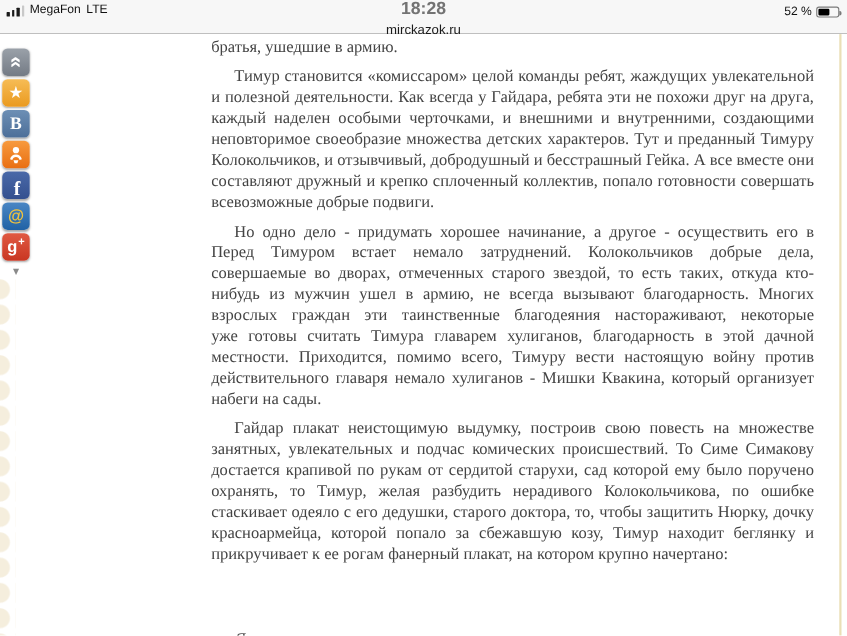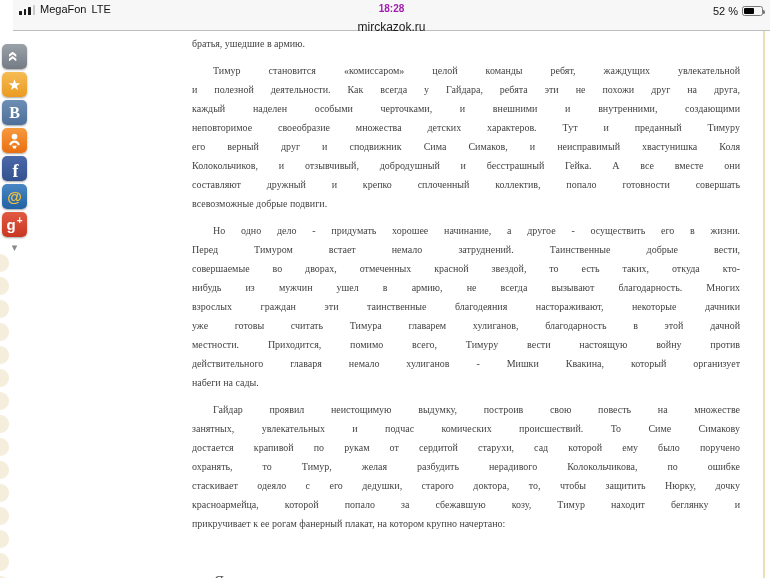--- a/index.html
+++ b/index.html
@@ -5,30 +5,30 @@
   :root{
     --status-bar-bg:#f7f7f7; --page-bg:#ffffff; --text:#444444;
     --pattern-beige:#f5eedd; --edge-tan:#eadfb6;
   }
   *{margin:0;padding:0;box-sizing:border-box;}
   html,body{width:770px;height:578px;overflow:hidden;}
   body{font-family:"Liberation Sans",sans-serif;background:var(--page-bg);}
   .screen{position:relative;width:770px;height:578px;background:var(--page-bg);}
 
   
-  .status-bar{position:absolute;top:0;left:13px;right:0;height:31px;
+  .status-bar{position:absolute;top:0;left:0;right:0;height:31px;
     background:var(--status-bar-bg);border-bottom:1px solid #bfbfbf;padding-left:42px;}
   .sb-left{position:absolute;left:6px;top:4px;display:flex;align-items:flex-end;gap:5px;}
   .signal{display:flex;align-items:flex-end;gap:2px;height:10px;}
   .signal i{display:block;width:2.5px;background:#1a1a1a;border-radius:0.5px;}
   .signal i.b1{height:4px;} .signal i.b2{height:6px;} .signal i.b3{height:8px;}
   .signal i.b4{height:10px;background:#c9c9c9;}
   .carrier,.net{font-size:11px;color:#111;line-height:11px;}
   .sb-center{position:absolute;left:0;right:0;top:2px;text-align:center;}
-  .time{font-size:10px;font-weight:700;color:#a21caf;line-height:13px;}
+  .time{font-size:16px;font-weight:700;color:#737373;line-height:13px;}
   .url{font-size:12px;color:#1a1a1a;line-height:13px;margin-top:6px;}
   .sb-right{position:absolute;right:7px;top:5px;display:flex;align-items:center;gap:4px;}
   .batt-pct{font-size:11px;color:#111;}
   .battery{position:relative;width:21px;height:10px;border:1px solid #7a7a7a;border-radius:2.5px;display:block;}
   .battery .fill{position:absolute;left:1px;top:1px;bottom:1px;width:50%;background:#000;border-radius:1px;display:block;}
   .battery .nub{position:absolute;right:-3px;top:2.5px;width:2px;height:4px;background:#7a7a7a;border-radius:0 1.5px 1.5px 0;display:block;}
 
   
   .page{position:absolute;top:31px;left:0;right:0;bottom:0;background:var(--page-bg);overflow:hidden;}
   .left-pattern{position:absolute;left:0;top:221px;bottom:0;width:14px;
@@ -53,21 +53,21 @@
   .b-mail{background:linear-gradient(#4a86c4,#2162a5);}
   .at{font-weight:700;font-size:15px;color:#f2c33c;}
   .b-gp{background:linear-gradient(#e05a42,#c93622);}
   .gp{font-weight:700;font-size:15px;color:#fff;line-height:1;}
   .gp-plus{font-weight:700;font-size:10px;color:#fff;line-height:1;position:relative;top:-4px;margin-left:1px;}
   .collapse{border:none;background:transparent;cursor:pointer;margin-top:2px;}
   .tri{font-size:11px;color:#8a8a8a;line-height:1;display:block;}
 
   
   .article{position:absolute;left:192px;top:3px;width:548px;
-    font-family:"Liberation Serif",serif;font-size:10px;color:var(--text);}
+    font-family:"Liberation Serif",serif;font-size:15px;color:var(--text);}
   .para + .para{margin-top:8px;}
   .tline{height:19px;line-height:19px;overflow:hidden;
     text-align:justify;text-align-last:justify;white-space:normal;}
   .tline.last{text-align-last:left;}
   .tline.first{text-indent:21px;}
   .partial{position:absolute;left:214px;top:541px;height:20px;
     font-family:"Liberation Serif",serif;font-size:15px;line-height:19px;color:#555;}
 </style>
 </head>
 <body>
@@ -136,38 +136,37 @@
 
     <main class="article">
         <div class="para">
           <div class="tline last">братья, ушедшие в армию.</div>
         </div>
         <div class="para">
           <div class="tline first">Тимур становится «комиссаром» целой команды ребят, жаждущих увлекательной</div>
           <div class="tline">и полезной деятельности. Как всегда у Гайдара, ребята эти не похожи друг на друга,</div>
           <div class="tline">каждый наделен особыми черточками, и внешними и внутренними, создающими</div>
           <div class="tline">неповторимое своеобразие множества детских характеров. Тут и преданный Тимуру</div>
-          <div class="tline">его верный друг и сподвижник Сима Симаков, и неисправимый хвастунишка Коля</div>
           <div class="tline">Колокольчиков, и отзывчивый, добродушный и бесстрашный Гейка. А все вместе они</div>
           <div class="tline">составляют дружный и крепко сплоченный коллектив, попало готовности совершать</div>
           <div class="tline last">всевозможные добрые подвиги.</div>
         </div>
         <div class="para">
           <div class="tline first">Но одно дело - придумать хорошее начинание, а другое - осуществить его в жизни.</div>
-          <div class="tline">Перед Тимуром встает немало затруднений. Таинственные добрые вести,</div>
-          <div class="tline">совершаемые во дворах, отмеченных красной звездой, то есть таких, откуда кто-</div>
+          <div class="tline">Перед Тимуром встает немало затруднений. Колокольчиков добрые дела,</div>
+          <div class="tline">совершаемые во дворах, отмеченных старого звездой, то есть таких, откуда кто-</div>
           <div class="tline">нибудь из мужчин ушел в армию, не всегда вызывают благодарность. Многих</div>
           <div class="tline">взрослых граждан эти таинственные благодеяния настораживают, некоторые дачники</div>
           <div class="tline">уже готовы считать Тимура главарем хулиганов, благодарность в этой дачной</div>
           <div class="tline">местности. Приходится, помимо всего, Тимуру вести настоящую войну против</div>
           <div class="tline">действительного главаря немало хулиганов - Мишки Квакина, который организует</div>
           <div class="tline last">набеги на сады.</div>
         </div>
         <div class="para">
-          <div class="tline first">Гайдар проявил неистощимую выдумку, построив свою повесть на множестве</div>
+          <div class="tline first">Гайдар плакат неистощимую выдумку, построив свою повесть на множестве</div>
           <div class="tline">занятных, увлекательных и подчас комических происшествий. То Симе Симакову</div>
           <div class="tline">достается крапивой по рукам от сердитой старухи, сад которой ему было поручено</div>
           <div class="tline">охранять, то Тимур, желая разбудить нерадивого Колокольчикова, по ошибке</div>
           <div class="tline">стаскивает одеяло с его дедушки, старого доктора, то, чтобы защитить Нюрку, дочку</div>
           <div class="tline">красноармейца, которой попало за сбежавшую козу, Тимур находит беглянку и</div>
           <div class="tline last">прикручивает к ее рогам фанерный плакат, на котором крупно начертано:</div>
         </div>
       </main>
 
     <div class="partial">Я</div>

